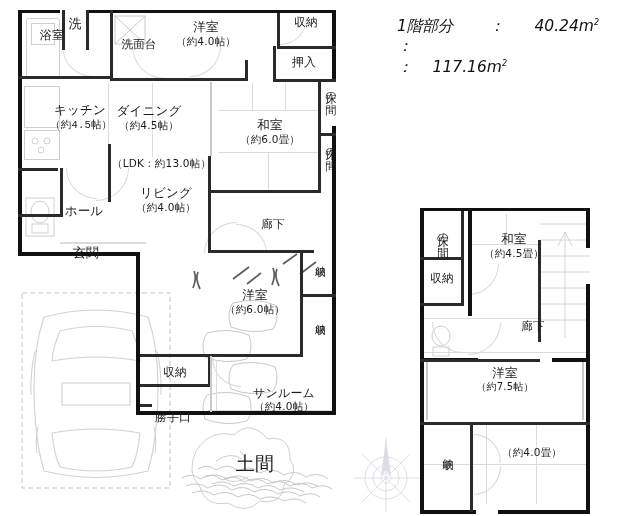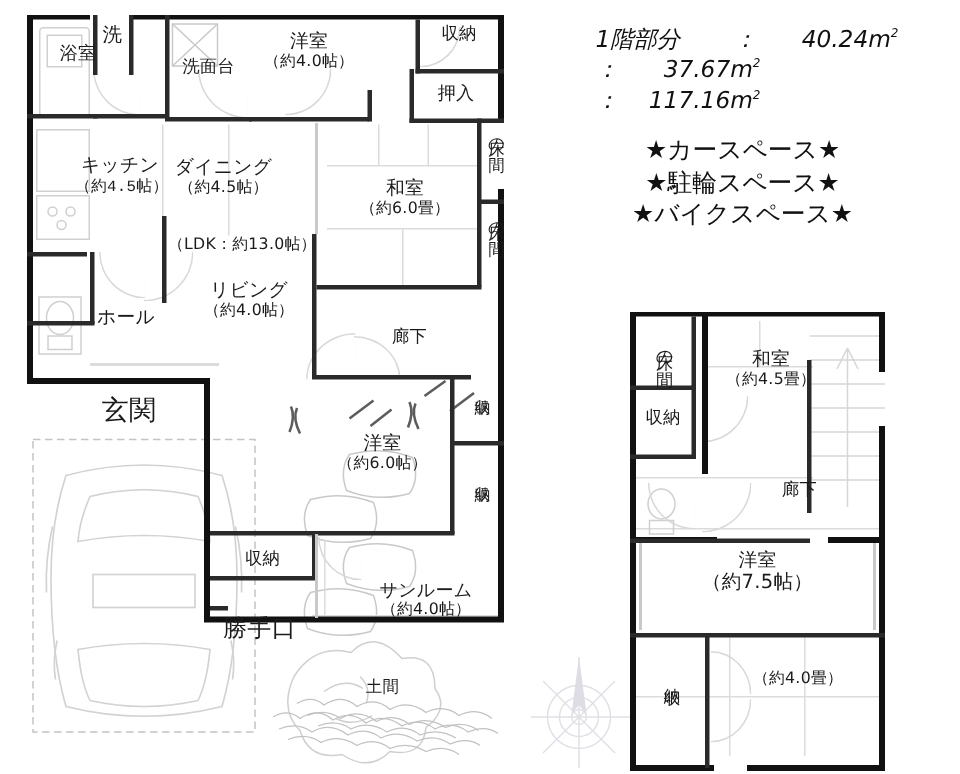--- a/index.html
+++ b/index.html
@@ -49,33 +49,27 @@
   <div id="header">
 
     <div id="areas">
       <div class="row">
         <span class="k">1階部分</span>
         <span class="c">：</span>
         <span class="v"><span>40.24</span><span>m</span><sup>2</sup></span>
       </div>
       <div class="row">
         <span class="c">：</span>
-        <span class="v"><span>37.67</span><span>m</span><sup>2</sup></span>
       </div>
       <div class="row">
         <span class="c">：</span>
         <span class="v"><span>117.16</span><span>m</span><sup>2</sup></span>
       </div>
     </div>
 
-    <div id="stars">
-      <div>★カースペース★</div>
-      <div>★駐輪スペース★</div>
-      <div>★バイクスペース★</div>
-    </div>
   </div>
 
   <svg style="position:absolute;left:0;top:255px;width:345px;height:261px;" viewBox="0 0 345 261">
 
     <rect x="22" y="38" width="148" height="195" fill="none" stroke="#c4c4c4" stroke-width="1" stroke-dasharray="5,3"></rect>
 
     <g fill="none" stroke="#d2d2d2" stroke-width="1.1">
       <path d="M44 62 q52 -14 104 0 q10 30 10 68 q0 52 -10 86 q-52 13 -104 0
                q-10 -34 -10 -86 q0 -38 10 -68 Z"></path>
       <path d="M60 76 q36 -9 72 0 q7 16 8 30 q-44 -8 -88 0 q1 -14 8 -30 Z"></path>
@@ -255,43 +249,43 @@
     </div>
   <div class="vlbl" style="left:321px;top:84px;width:15px;font-size:11px;">床の間</div>
   <div class="vlbl" style="left:321px;top:140px;width:15px;font-size:11px;">床の間</div>
   <div class="lbl" style="left:128px;top:186px;width:76px;font-size:12.5px;">
     <span class="nm">リビング</span>
     <span class="sz" style="font-size:10.5px;">（約4.0帖）</span>
     </div>
   <div class="lbl" style="left:60px;top:204px;width:48px;font-size:12.5px;">
     <span class="nm">ホール</span>
     </div>
-  <div class="lbl" style="left:62px;top:263px;width:48px;font-size:18px;">
+  <div class="lbl" style="left:62px;top:246px;width:48px;font-size:13px;font-family:Liberation Mono, monospace;">
     <span class="nm">玄関</span>
     </div>
   <div class="lbl" style="left:250px;top:218px;width:46px;font-size:11.5px;">
     <span class="nm">廊下</span>
     </div>
   <div class="lbl" style="left:216px;top:288px;width:78px;font-size:12.5px;">
     <span class="nm">洋室</span>
     <span class="sz" style="font-size:10.5px;">（約6.0帖）</span>
     </div>
   <div class="vlbl" style="left:311px;top:258px;width:15px;font-size:10.5px;">収納</div>
   <div class="vlbl" style="left:311px;top:316px;width:15px;font-size:10.5px;">収納</div>
   <div class="lbl" style="left:148px;top:366px;width:54px;font-size:11.5px;">
     <span class="nm">収納</span>
     </div>
   <div class="lbl" style="left:238px;top:386px;width:92px;font-size:12px;">
     <span class="nm">サンルーム</span>
     <span class="sz" style="font-size:10.5px;">（約4.0帖）</span>
     </div>
-  <div class="lbl" style="left:144px;top:410px;width:58px;font-size:16px;">
+  <div class="lbl" style="left:144px;top:410px;width:58px;font-size:12px;">
     <span class="nm">勝手口</span>
     </div>
-  <div class="lbl" style="left:225px;top:452px;width:60px;font-size:11px;">
+  <div class="lbl" style="left:225px;top:452px;width:60px;font-size:19px;">
     <span class="nm">土間</span>
     </div>
 
   <div class="gwall2" style="left:470px;top:244px;width:72px;height:1px;"></div>
   <div class="gwall2" style="left:506px;top:214px;width:1px;height:30px;"></div>
   <div class="gwall2" style="left:424px;top:318px;width:118px;height:1px;"></div>
   <div class="gwall2" style="left:424px;top:352px;width:164px;height:1px;"></div>
   <div class="gwall2" style="left:486px;top:424px;width:1px;height:80px;"></div>
   <div class="gwall2" style="left:536px;top:424px;width:1px;height:80px;"></div>
   <div class="gwall2" style="left:424px;top:464px;width:164px;height:1px;"></div>
@@ -341,20 +335,20 @@
     <span class="sz" style="font-size:10.5px;">（約4.5畳）</span>
     </div>
   <div class="lbl" style="left:422px;top:272px;width:40px;font-size:11.5px;">
     <span class="nm">収納</span>
     </div>
   <div class="lbl" style="left:510px;top:320px;width:46px;font-size:11.5px;">
     <span class="nm">廊下</span>
     </div>
   <div class="lbl" style="left:465px;top:366px;width:80px;font-size:12.5px;">
     <span class="nm">洋室</span>
-    <span class="sz" style="font-size:13px;">（約7.5帖）</span>
+    <span class="sz" style="font-size:10px;">（約7.5帖）</span>
     </div>
   <div class="lbl" style="left:478px;top:446px;width:108px;font-size:12px;">
     <span class="sz" style="font-size:10.5px;">（約4.0畳）</span>
     </div>
   <div class="vlbl" style="left:437px;top:450px;width:16px;font-size:11px;">収納</div>
 
 </div>
 
 </body></html>

